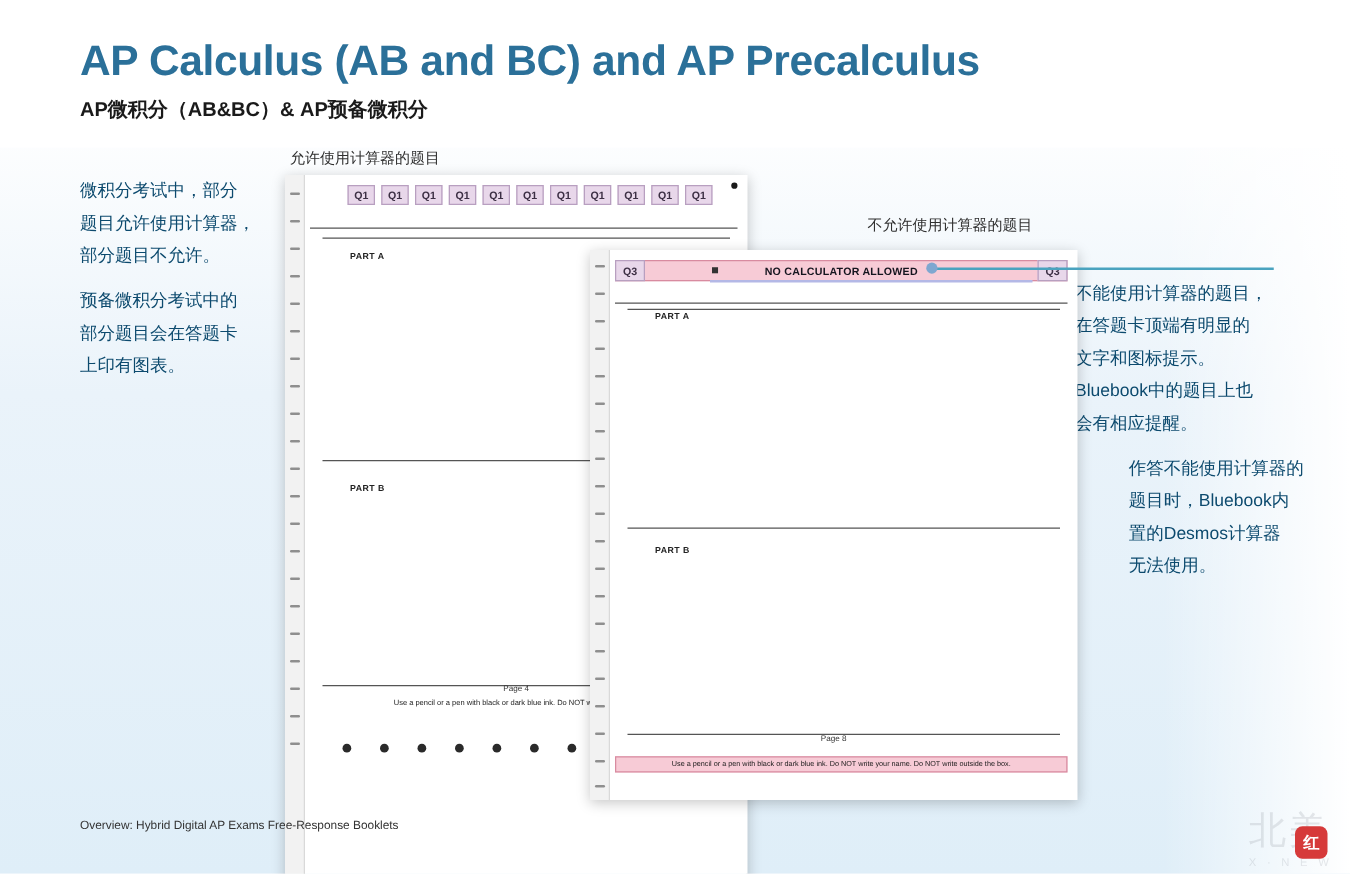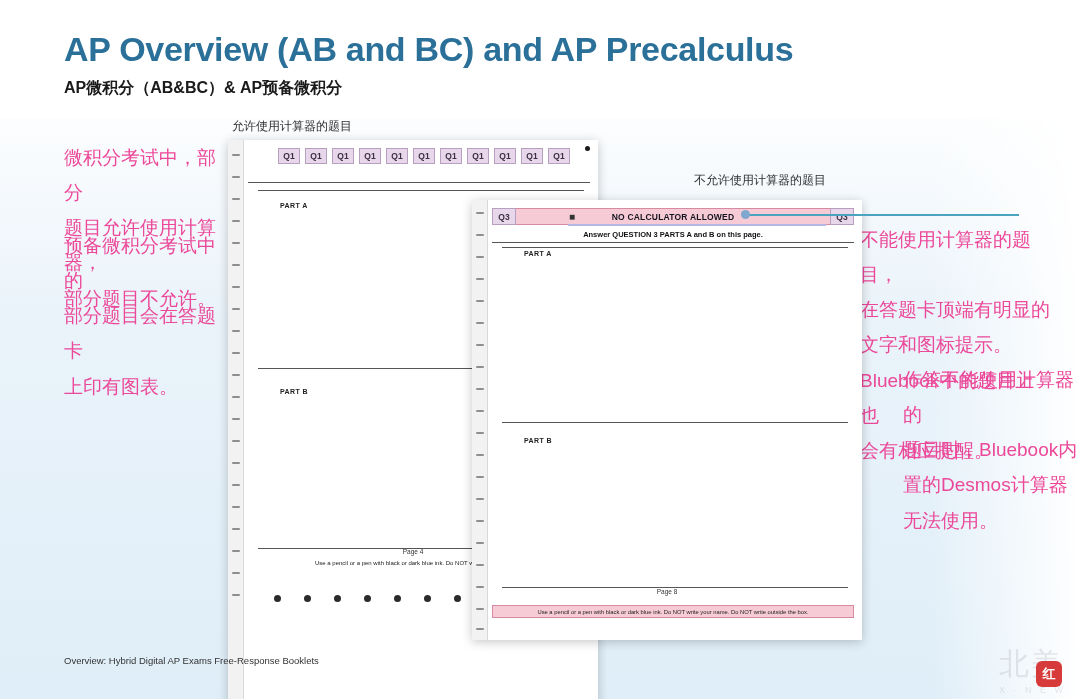--- a/index.html
+++ b/index.html
@@ -31,21 +31,21 @@
     letter-spacing:-0.3px;
     white-space:nowrap;
   }
   .subtitle {
     position:absolute; left:64px; top:78px;
     font-size:16px; font-weight:bold; color:#1a1a1a;
     white-space:nowrap;
   }
   .cn-body {
     position:absolute;
-    font-size:19px; color:#ec4899; line-height:1.85;
+    font-size:14px; color:#0c4a6e; line-height:1.85;
     white-space:pre-line;
   }
   #left-text-1 { left:64px; top:140px; width:160px; }
   #left-text-2 { left:64px; top:228px; width:170px; }
   #right-text-1 { left:860px; top:222px; width:190px; }
   #right-text-2 { left:903px; top:362px; width:180px; }
 
   .caption {
     position:absolute; font-size:12px; color:#2f2f2f;
   }
@@ -168,21 +168,21 @@
   }
   #wm-ghost small { display:block; font-size:9px; letter-spacing:3px; text-align:center;}
 </style>
 </head>
 <body>
 
 <div id="bg"></div>
 <div id="bg-white-top"></div>
 <div id="bg-white-right"></div>
 
-<div class="title">AP Overview (AB and BC) and AP Precalculus</div>
+<div class="title">AP Calculus (AB and BC) and AP Precalculus</div>
 <div class="subtitle">AP微积分（AB&amp;BC）&amp; AP预备微积分</div>
 
 <div class="cn-body" id="left-text-1">微积分考试中，部分
 题目允许使用计算器，
 部分题目不允许。</div>
 <div class="cn-body" id="left-text-2">预备微积分考试中的
 部分题目会在答题卡
 上印有图表。</div>
 
 <div class="caption" id="cap-left">允许使用计算器的题目</div>
@@ -287,21 +287,20 @@
   </div>
 
   <div class="nocalc-bar">
     <span class="chip-l">Q3</span>
     <span class="calc-ico">■</span>
     <span class="lbl">NO CALCULATOR ALLOWED</span>
     <span class="chip-r">Q3</span>
   </div>
   <div class="bar-underline"></div>
 
-  <div class="instr" style="top:30px;">Answer QUESTION 3 PARTS A and B on this page.</div>
   <div class="hrule" style="top:42px;"></div>
   <div class="hrule" style="top:47px; left:30px; right:14px;"></div>
 
   <div class="part-label" style="left:52px; top:50px;">PART A</div>
   <div class="hrule" style="top:222px; left:30px; right:14px;"></div>
   <div class="part-label" style="left:52px; top:237px;">PART B</div>
   <div class="hrule" style="top:387px; left:30px; right:14px;"></div>
 
   <div class="pagenum" style="top:388px;">Page 8</div>
 

